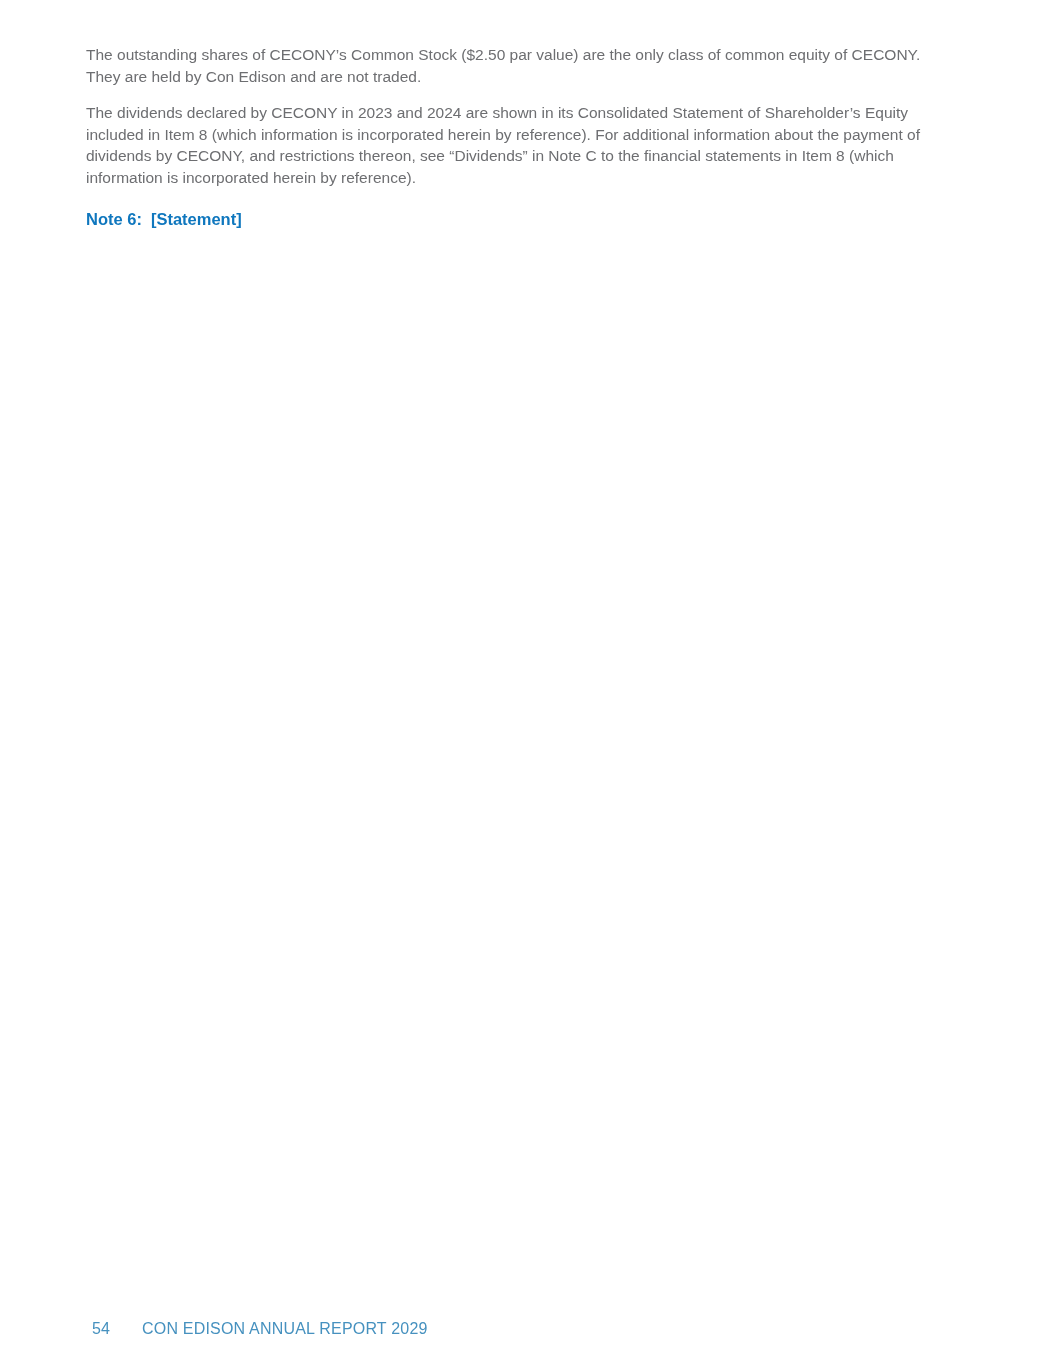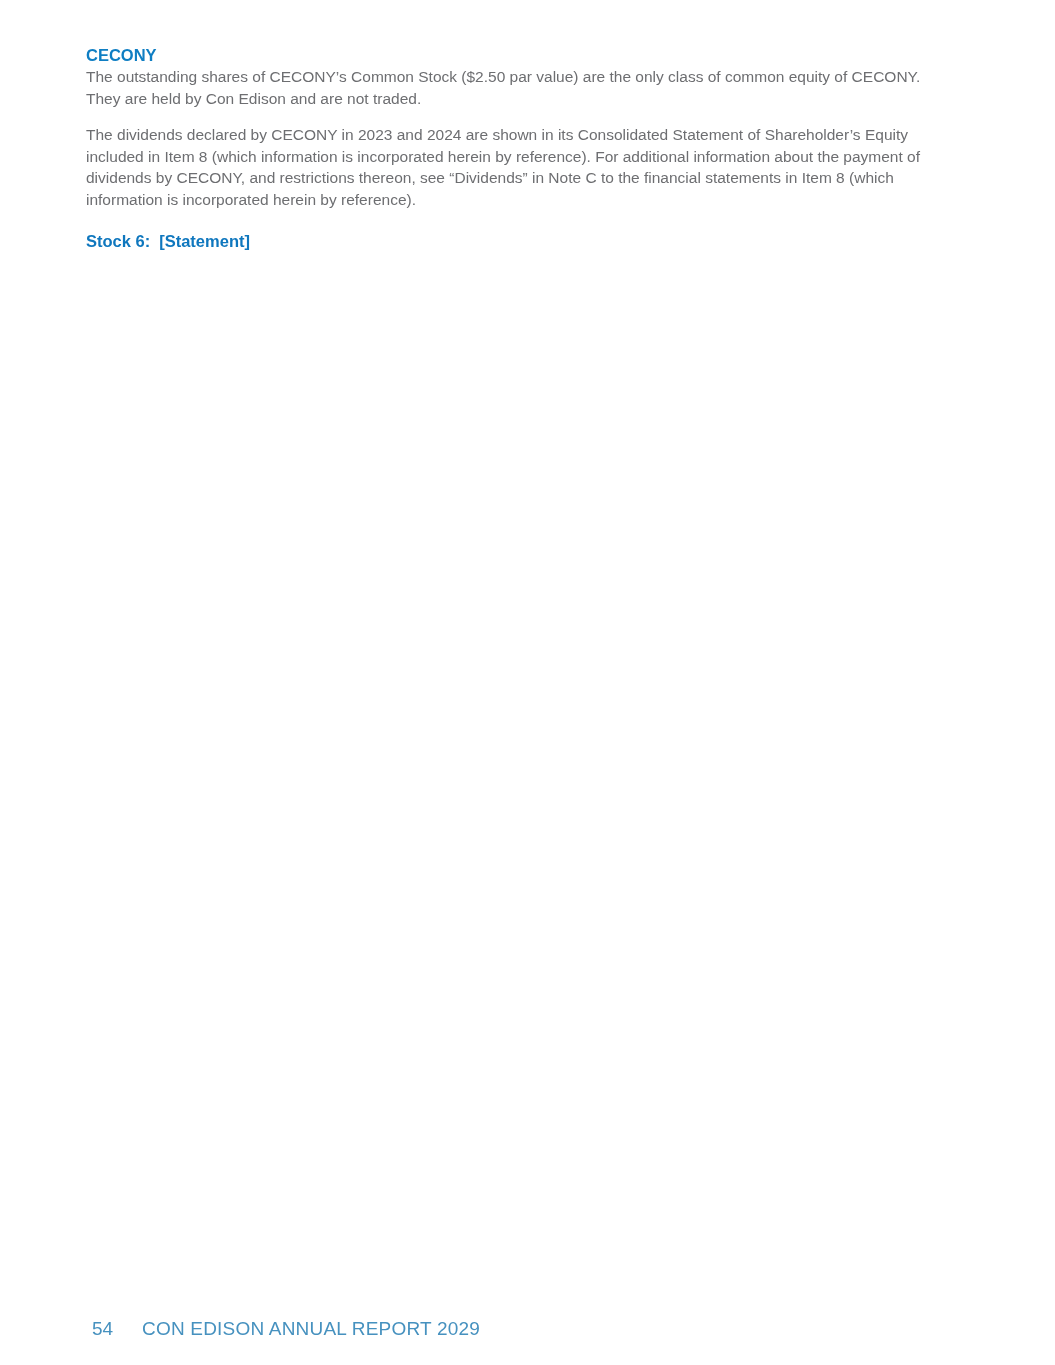--- a/index.html
+++ b/index.html
@@ -45,45 +45,44 @@
   .item-heading .item-label {
     margin-right: 9px;
   }
   .footer {
     position: absolute;
     left: 92px;
     top: 1320px;
     display: flex;
     align-items: flex-end;
     color: #4691bf;
-    font-size: 19px;
+    font-size: 16px;
     line-height: 18px;
   }
   .footer .page-number {
     width: 50px;
   }
   .footer .report-title {
     letter-spacing: 0.2px;
   }
 </style>
 </head>
 <body>
 
 <div class="page">
 
   <div class="content">
 
-    <h2 class="section-heading">CECONY</h2>
 
     <p class="body-para">The outstanding shares of CECONY’s Common Stock ($2.50 par value) are the only class of common equity of CECONY. They are held by Con Edison and are not traded.</p>
 
     <p class="body-para">The dividends declared by CECONY in 2023 and 2024 are shown in its Consolidated Statement of Shareholder’s Equity included in Item 8 (which information is incorporated herein by reference). For additional information about the payment of dividends by CECONY, and restrictions thereon, see “Dividends” in Note C to the financial statements in Item 8 (which information is incorporated herein by reference).</p>
 
     <h2 class="item-heading">
-      <span class="item-label">Stock 6:</span><span>[Statement]</span>
+      <span class="item-label">Note 6:</span><span>[Statement]</span>
     </h2>
 
   </div>
 
   <div class="footer">
     <span class="page-number">54</span>
     <span class="report-title">CON EDISON ANNUAL REPORT 2029</span>
   </div>
 
 </div>

